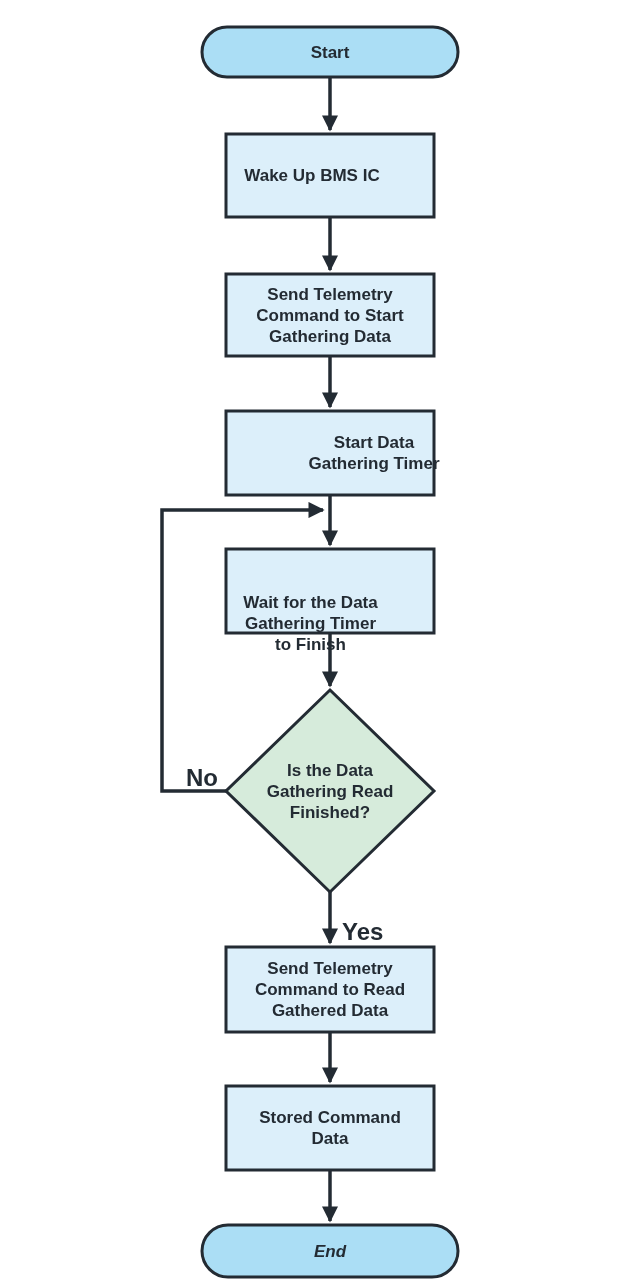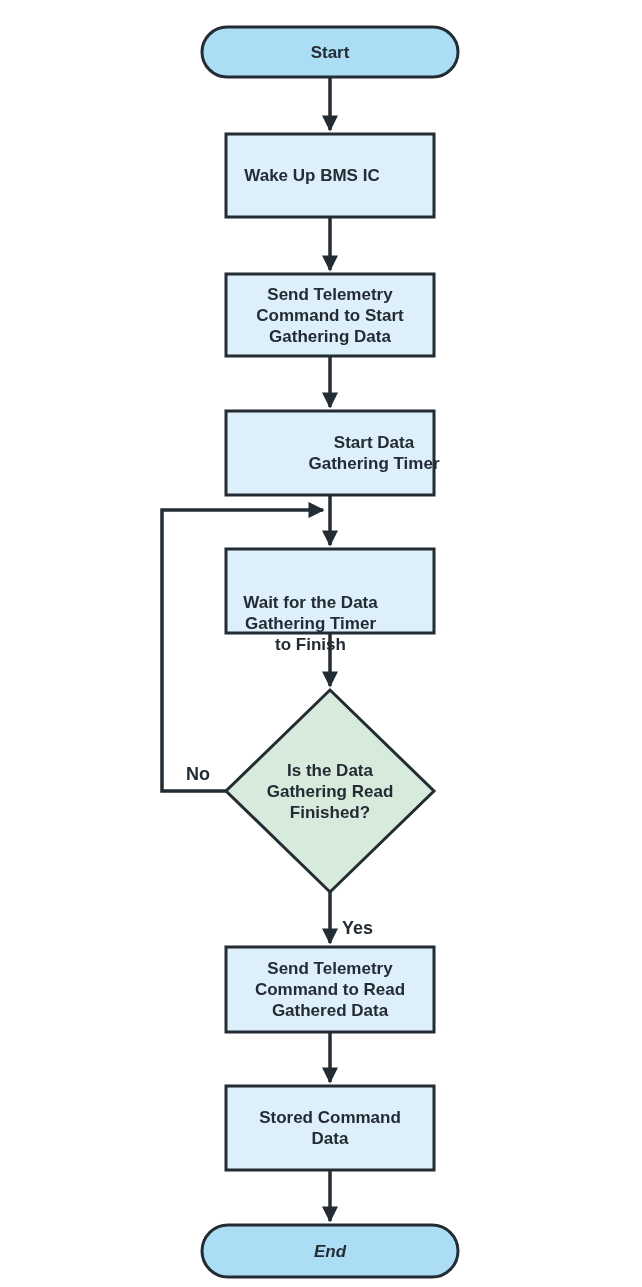--- a/index.html
+++ b/index.html
@@ -31,21 +31,21 @@
     white-space: pre-line;
     font-weight: 700;
     font-size: 17px;
     line-height: 21px;
     color: #232b33;
     pointer-events: none;
   }
   .edge-label {
     position: absolute;
     font-weight: 700;
-    font-size: 18px;
+    font-size: 24px;
     color: #232b33;
     pointer-events: none;
   }
 </style>
 </head>
 <body>
 
 <div class="canvas">
 
   <svg width="642" height="1287" viewBox="0 0 642 1287">

